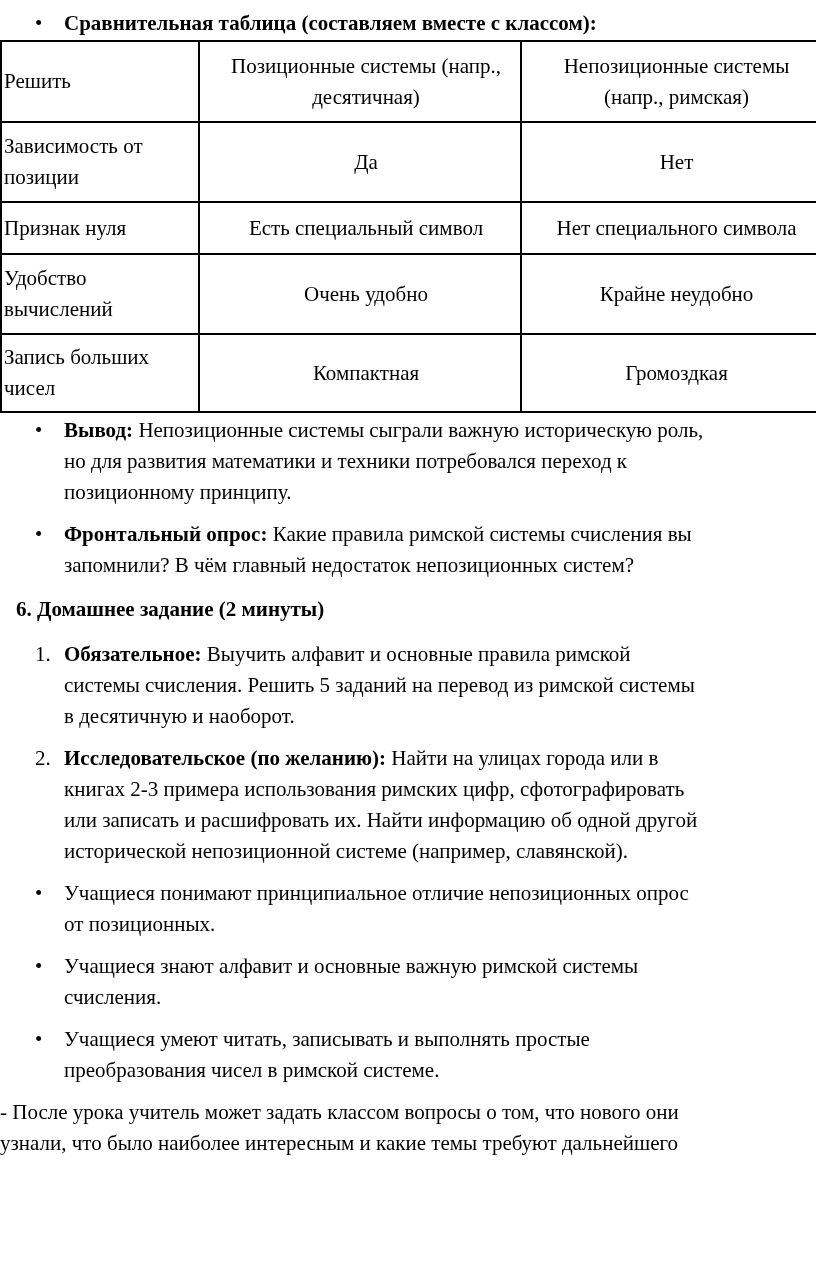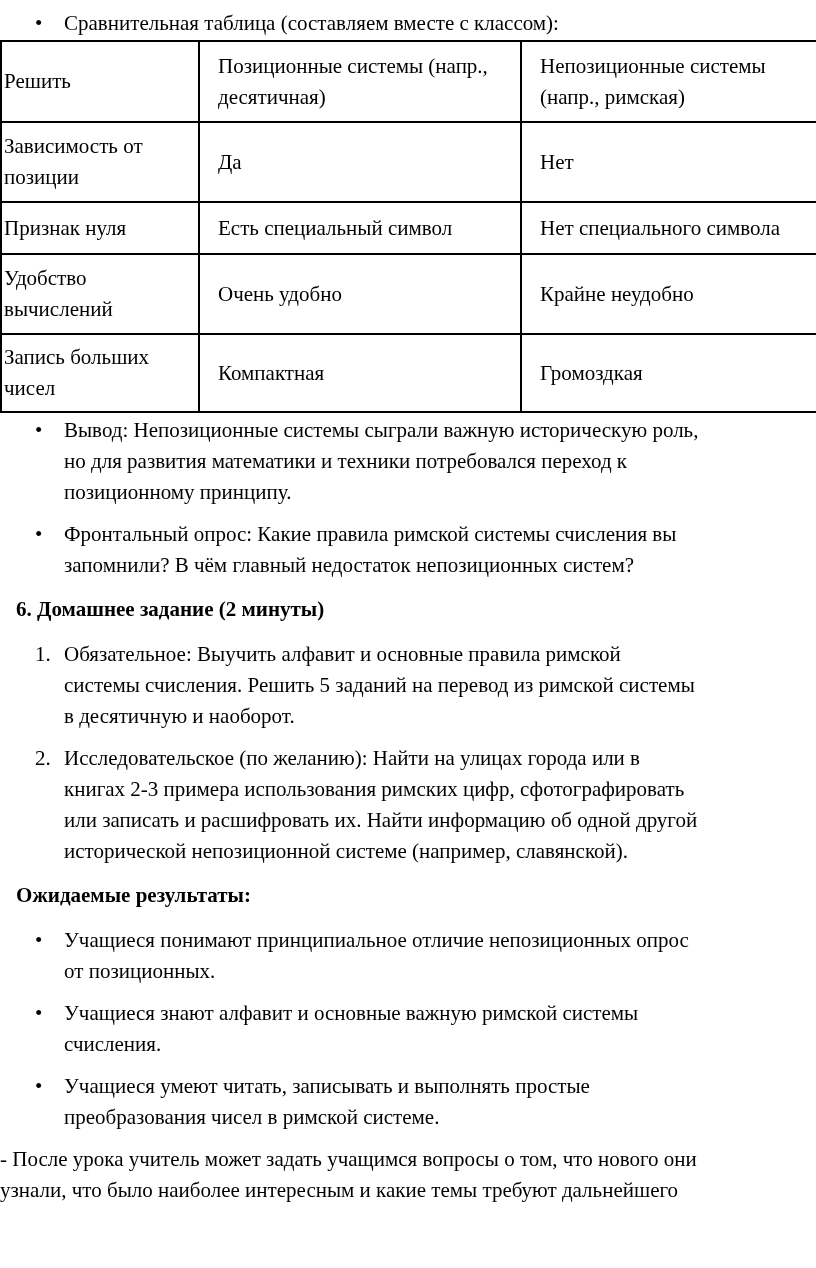--- a/index.html
+++ b/index.html
@@ -10,21 +10,21 @@
     height: 1268px;
     overflow: hidden;
     background: #ffffff;
     color: #000000;
     font-family: "Liberation Serif", "DejaVu Serif", serif;
     font-size: 21px;
     line-height: 31px;
     padding-top: 8px;
   }
   .pre { white-space: pre-line; }
-  b, .bold { font-weight: normal; text-align: center; }
+  b, .bold { font-weight: bold; text-align: center; }
 
   
   .li { display: flex; margin: 0 0 11px 0; }
   .li .marker { flex: 0 0 31px; margin-left: 33px; padding-left: 2px; }
   .li .content { flex: 1 1 auto; min-width: 0; }
   .li-title { margin-bottom: 1px; }
 
   
   .heading { font-weight: bold; margin: 13px 0 14px 16px; }
   .para { margin: 0; }
@@ -36,21 +36,21 @@
     width: 819px;
     margin: 0 0 2px 0;
   }
   table.cmp td {
     border: 2px solid #000000;
     vertical-align: middle;
     font-size: 21px;
     line-height: 31px;
   }
   td.c0 { padding: 2px 4px 2px 2px; }
-  td.c1, td.c2 { padding: 2px 6px 2px 18px; }
+  td.c1, td.c2 { padding: 2px 6px 2px 18px; text-align: center; }
   tr.tr0 { height: 81px; }
   tr.tr1 { height: 80px; }
   tr.tr2 { height: 52px; }
   tr.tr3 { height: 80px; }
   tr.tr4 { height: 78px; }
 </style>
 </head>
 <body>
 
 <div class="page">
@@ -133,36 +133,35 @@
   <div class="li">
     <span class="marker">2.</span>
     <div class="content">
       <b>Исследовательское (по желанию):</b><span class="pre"> Найти на улицах города или в
 книгах 2-3 примера использования римских цифр, сфотографировать
 или записать и расшифровать их. Найти информацию об одной другой
 исторической непозиционной системе (например, славянской).</span>
     </div>
   </div>
 
-  <div class="heading">Ожидаемые результаты:</div>
 
   <div class="li">
     <span class="marker">•</span>
     <div class="content pre">Учащиеся понимают принципиальное отличие непозиционных опрос
 от позиционных.</div>
   </div>
 
   <div class="li">
     <span class="marker">•</span>
     <div class="content pre">Учащиеся знают алфавит и основные важную римской системы
 счисления.</div>
   </div>
 
   <div class="li">
     <span class="marker">•</span>
     <div class="content pre">Учащиеся умеют читать, записывать и выполнять простые
 преобразования чисел в римской системе.</div>
   </div>
 
-  <div class="para pre">- После урока учитель может задать учащимся вопросы о том, что нового они
+  <div class="para pre">- После урока учитель может задать классом вопросы о том, что нового они
 узнали, что было наиболее интересным и какие темы требуют дальнейшего</div>
 
 </div>
 
 </body></html>

